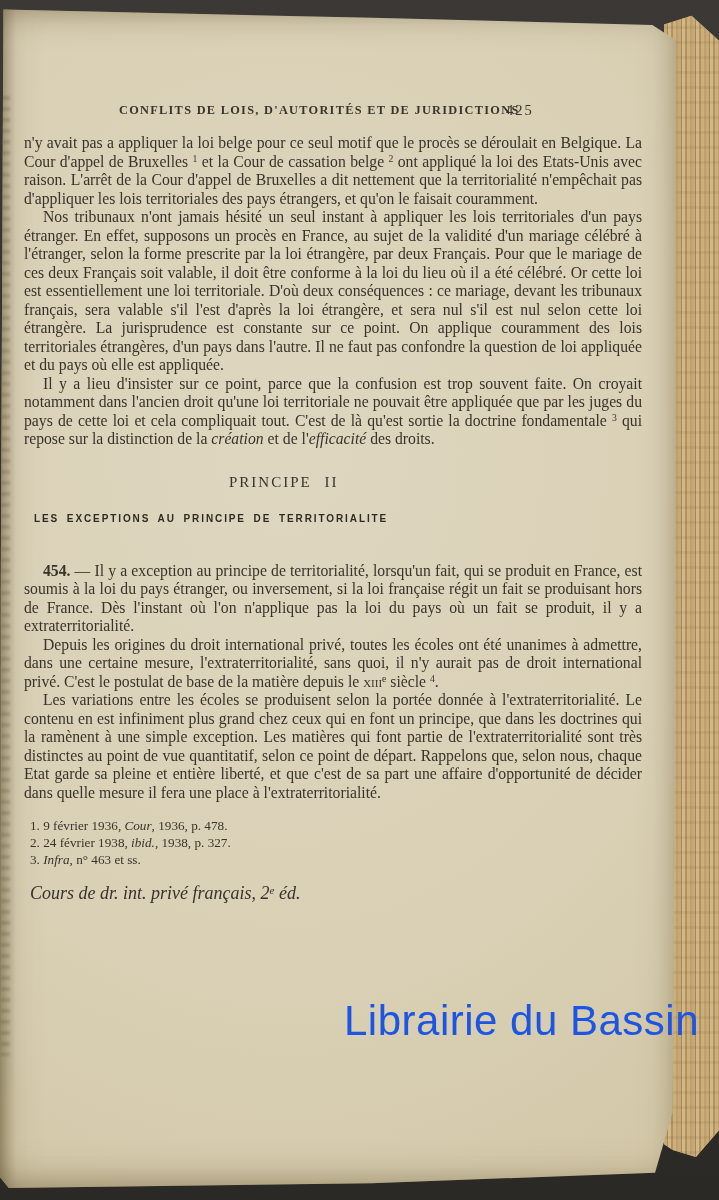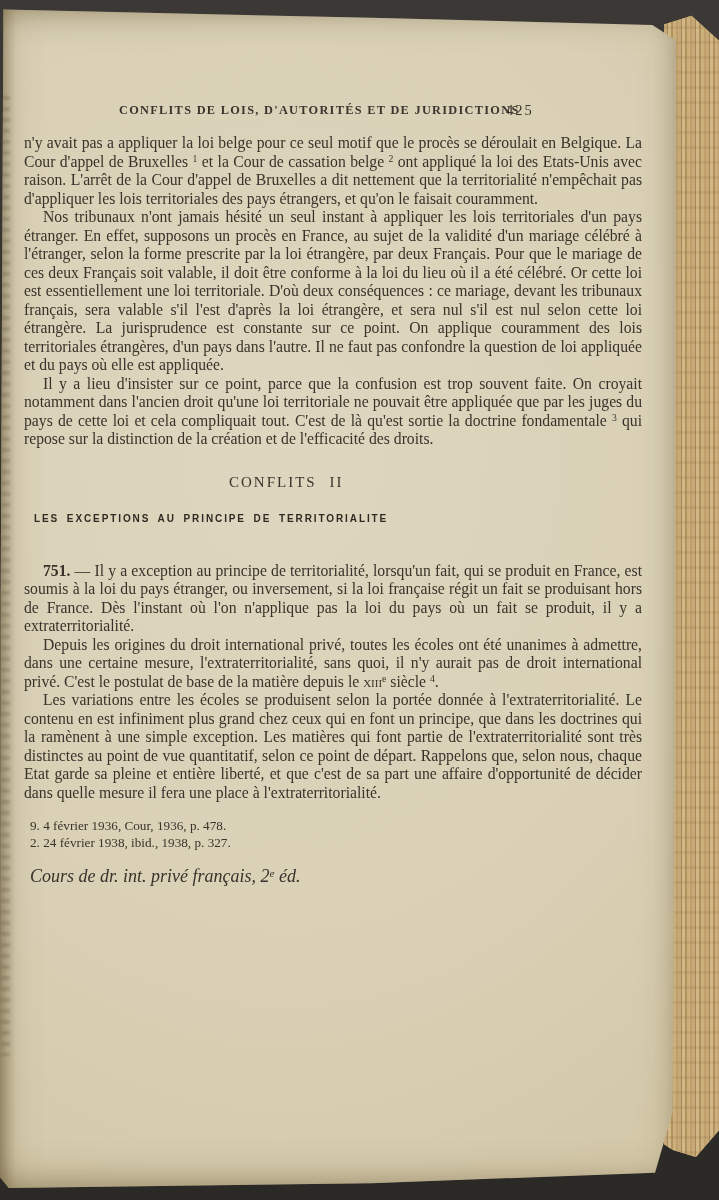--- a/index.html
+++ b/index.html
@@ -50,21 +50,21 @@
   }
   .rh-page{position:absolute;left:482px;top:0;font-size:14.5px;letter-spacing:2px;}
   .body-block{margin-top:14px;}
   p{margin:0;}
   .para{
     font-size:15.7px;line-height:18.5px;text-align:justify;
     hyphens:auto;-webkit-hyphens:auto;
   }
   .indent{text-indent:19px;}
   sup{font-size:62%;vertical-align:baseline;position:relative;top:-0.45em;line-height:0;}
-  .it{}
+  .it{font-style:italic;}
   .sc{font-variant:small-caps;}
   .b{font-weight:700;}
   .section-label{
     margin-top:25px;margin-left:205px;font-size:15px;letter-spacing:2px;
     word-spacing:7px;color:#3a342c;
   }
   .section-heading{
     margin-top:22px;margin-left:10px;
     font-family:"Liberation Sans","DejaVu Sans",sans-serif;
     font-weight:700;font-size:10px;letter-spacing:1.9px;word-spacing:3px;color:#2f2b24;
@@ -94,34 +94,36 @@
         <span class="rh-page">425</span>
       </div>
 
       <div class="body-block">
         <p class="para"><span>n'y avait pas a appliquer la loi belge pour ce seul motif que le procès se déroulait en Belgique. La Cour d'appel de Bruxelles </span><sup>1</sup><span> et la Cour de cassation belge </span><sup>2</sup><span> ont appliqué la loi des Etats-Unis avec raison. L'arrêt de la Cour d'appel de Bruxelles a dit nettement que la territorialité n'empêchait pas d'appliquer les lois territoriales des pays étrangers, et qu'on le faisait couramment.</span></p>
 
         <p class="para indent"><span>Nos tribunaux n'ont jamais hésité un seul instant à appliquer les lois territoriales d'un pays étranger. En effet, supposons un procès en France, au sujet de la validité d'un mariage célébré à l'étranger, selon la forme prescrite par la loi étrangère, par deux Français. Pour que le mariage de ces deux Français soit valable, il doit être conforme à la loi du lieu où il a été célébré. Or cette loi est essentiellement une loi territoriale. D'où deux conséquences : ce mariage, devant les tribunaux français, sera valable s'il l'est d'après la loi étrangère, et sera nul s'il est nul selon cette loi étrangère. La jurisprudence est constante sur ce point. On applique couramment des lois territoriales étrangères, d'un pays dans l'autre. Il ne faut pas confondre la question de loi appliquée et du pays où elle est appliquée.</span></p>
 
         <p class="para indent"><span>Il y a lieu d'insister sur ce point, parce que la confusion est trop souvent faite. On croyait notamment dans l'ancien droit qu'une loi territoriale ne pouvait être appliquée que par les juges du pays de cette loi et cela compliquait tout. C'est de là qu'est sortie la doctrine fondamentale </span><sup>3</sup><span> qui repose sur la distinction de la </span><span class="it">création</span><span> et de l'</span><span class="it">efficacité</span><span> des droits.</span></p>
 
-        <p class="section-label">CONFLITS II</p>
+        <p class="section-label">PRINCIPE II</p>
         <p class="section-heading">LES EXCEPTIONS AU PRINCIPE DE TERRITORIALITE</p>
 
-        <p class="para indent para-454"><span class="b">751.</span><span> — Il y a exception au principe de territorialité, lorsqu'un fait, qui se produit en France, est soumis à la loi du pays étranger, ou inversement, si la loi française régit un fait se produisant hors de France. Dès l'instant où l'on n'applique pas la loi du pays où un fait se produit, il y a extraterritorialité.</span></p>
+        <p class="para indent para-454"><span class="b">454.</span><span> — Il y a exception au principe de territorialité, lorsqu'un fait, qui se produit en France, est soumis à la loi du pays étranger, ou inversement, si la loi française régit un fait se produisant hors de France. Dès l'instant où l'on n'applique pas la loi du pays où un fait se produit, il y a extraterritorialité.</span></p>
 
         <p class="para indent"><span>Depuis les origines du droit international privé, toutes les écoles ont été unanimes à admettre, dans une certaine mesure, l'extraterritorialité, sans quoi, il n'y aurait pas de droit international privé. C'est le postulat de base de la matière depuis le </span><span class="sc">xiii</span><sup>e</sup><span> siècle </span><sup>4</sup><span>.</span></p>
 
         <p class="para indent"><span>Les variations entre les écoles se produisent selon la portée donnée à l'extraterritorialité. Le contenu en est infiniment plus grand chez ceux qui en font un principe, que dans les doctrines qui la ramènent à une simple exception. Les matières qui font partie de l'extraterritorialité sont très distinctes au point de vue quantitatif, selon ce point de départ. Rappelons que, selon nous, chaque Etat garde sa pleine et entière liberté, et que c'est de sa part une affaire d'opportunité de décider dans quelle mesure il fera une place à l'extraterritorialité.</span></p>
       </div>
 
       <div class="footnotes">
-        <p class="footnote"><span>9. 4 février 1936, </span><span class="it">Cour</span><span>, 1936, p. 478.</span></p>
+        <p class="footnote"><span>1. 9 février 1936, </span><span class="it">Cour</span><span>, 1936, p. 478.</span></p>
         <p class="footnote"><span>2. 24 février 1938, </span><span class="it">ibid.</span><span>, 1938, p. 327.</span></p>
+        <p class="footnote"><span>3. </span><span class="it">Infra</span><span>, n° 463 et ss.</span></p>
       </div>
 
       <p class="signature"><span>Cours de dr. int. privé français, 2</span><sup>e</sup><span> éd.</span></p>
     </div>
 
     <div class="page-shading"></div>
   </div>
 
+  <div class="watermark">Librairie du Bassin</div>
 </div>
 
 </body></html>

